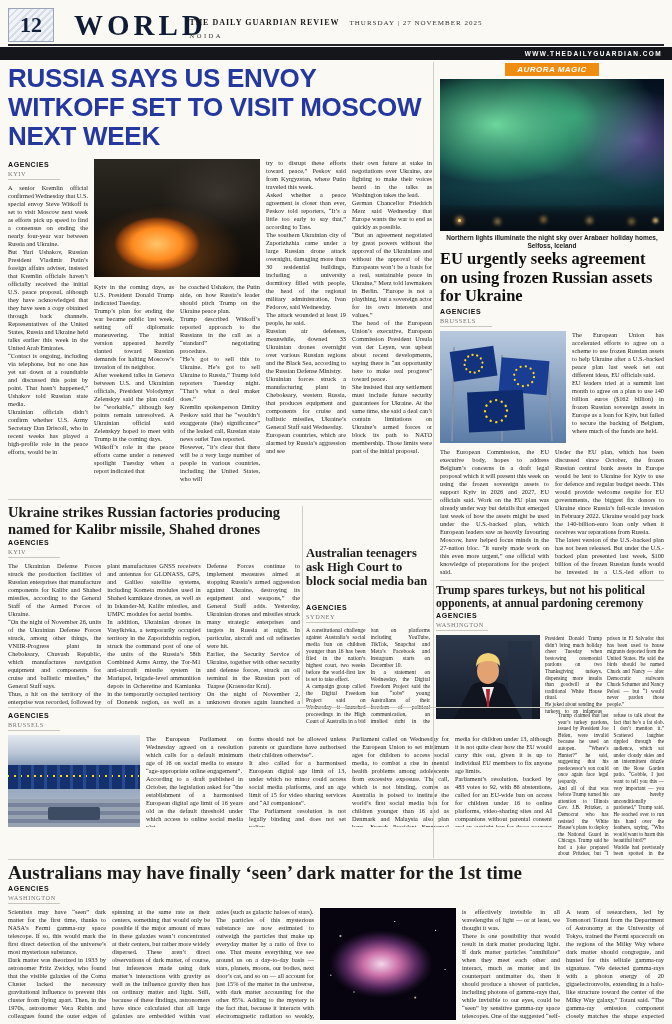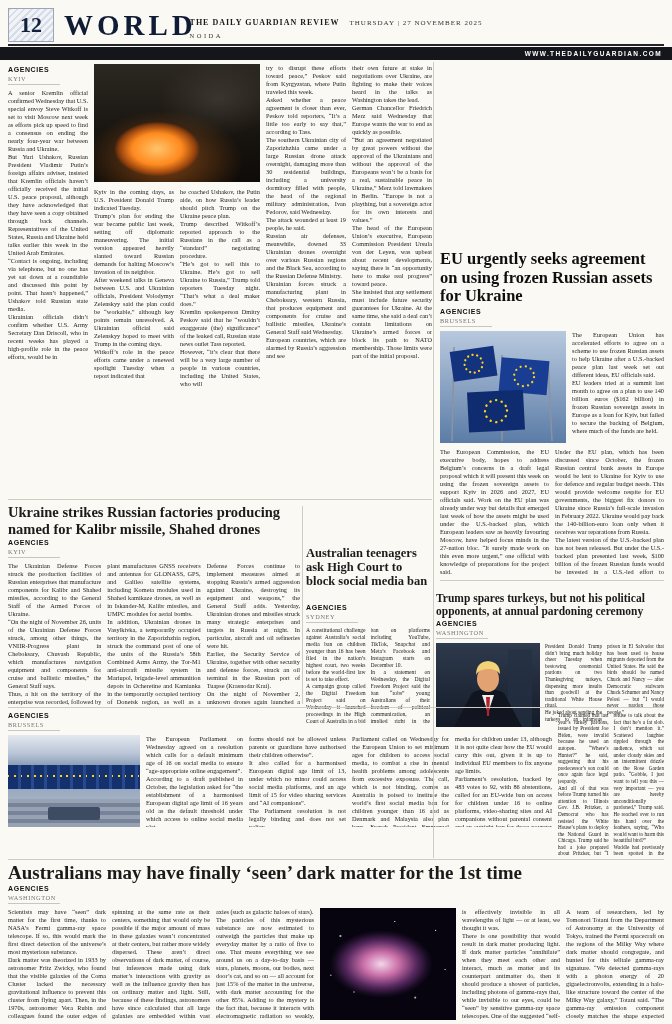--- a/index.html
+++ b/index.html
@@ -1,19 +1,19 @@
 <!DOCTYPE html>
 <html><head>
 <meta charset="utf-8">
 <style>
   html,body{margin:0;padding:0;background:#e6e4de}
   .page{position:relative;width:672px;height:1024px;margin:0 auto;background:#faf9f4;overflow:hidden;
         font-family:"Liberation Serif",serif;color:#1b1b1b}
   
-  .hdr{position:absolute;left:8px;top:6px;right:8px;height:38px;display:flex;align-items:center;gap:10px;
+  .hdr{position:absolute;left:8px;top:6px;right:8px;height:38px;display:flex;align-items:center;gap:20px;
        border-bottom:2px solid #23232a}
   .pgnum{width:44px;height:32px;border:1px solid #9aa5b8;display:flex;align-items:center;justify-content:center;
          font:700 22px "Liberation Serif",serif;color:#13203c;
          background:repeating-linear-gradient(135deg,#d7dde8 0 2px,#f1f3f7 2px 5px)}
   .section{font:700 29px "Liberation Serif",serif;letter-spacing:4px;color:#101c35}
   .mast{position:absolute;left:50%;top:5px;transform:translateX(-50%);text-align:left;white-space:nowrap}
   .m-strong{font:700 8px "Liberation Serif",serif;letter-spacing:1px}
   .m-dim{font-size:7px;color:#333;margin-left:6px;letter-spacing:1px}
   .mast-l2{font-size:6.5px;letter-spacing:2.5px;color:#333;margin-top:3px}
   .topbar{position:absolute;left:0;right:0;top:47px;height:13px;background:#15151c;display:flex;
@@ -67,21 +67,21 @@
   .ukr{position:absolute;left:8px;top:504px;width:292px}
   .ukr-h{margin:0 0 2px;font:700 14.5px/16.5px "Liberation Serif",serif}
   .ukr-cols{display:flex;gap:6px;height:146px}
   
   .aus{position:absolute;left:306px;top:546px;width:124px}
   .aus-h{margin:0 0 16px;font:700 12.5px/14px "Liberation Serif",serif}
   .aus-cols{display:flex;gap:5px;height:96px}
   .aus .coltext{font-size:5.6px;line-height:7px}
   
   .tru{position:absolute;left:436px;top:584px;width:228px}
-  .tru-h{margin:8px 0 2px;font:700 11.5px/13px "Liberation Serif",serif}
+  .tru-h{margin:0 0 2px;font:700 11.5px/13px "Liberation Serif",serif}
   .tru-row{display:flex;gap:5px;height:84px}
   .tru-photo{flex:0 0 104px;height:84px;overflow:hidden}
   .smallcols{column-count:2;column-gap:5px;font-size:5.2px;line-height:6.6px;text-align:justify;
              white-space:pre-line;overflow:hidden}
   .tru-aside{flex:1;height:84px}
   .tru-cont{position:absolute;left:558px;top:712px;width:106px;height:146px}
   
   .ep{position:absolute;left:8px;top:710px;width:544px}
   .ep-h{margin:0 0 2px;max-width:428px;font:700 15.5px/17.5px "Liberation Serif",serif}
   .ep-row{display:flex;gap:6px;height:92px}
@@ -122,20 +122,21 @@
         <span class="m-dim">THURSDAY | 27 NOVEMBER 2025</span>
       </div>
       <div class="mast-l2">NOIDA</div>
     </div>
   </header>
   <div class="topbar">
     <span class="url">WWW.THEDAILYGUARDIAN.COM</span>
   </div>
 
   <section class="lead">
+    <h1 class="lead-h">RUSSIA SAYS US ENVOY WITKOFF SET TO VISIT MOSCOW NEXT WEEK</h1>
     <div class="lead-body">
       <div class="lead-photo"></div>
       <div class="col">
         <div class="byline">
           <div class="by-label">AGENCIES</div>
           <div class="by-place">KYIV</div>
         </div>
         <div class="coltext">A senior Kremlin official confirmed Wednesday that U.S. special envoy Steve Witkoff is set to visit Moscow next week as efforts pick up speed to find a consensus on ending the nearly four-year war between Russia and Ukraine.
 But Yuri Ushakov, Russian President Vladimir Putin’s foreign affairs adviser, insisted that Kremlin officials haven’t officially received the initial U.S. peace proposal, although they have acknowledged that they have seen a copy obtained through back channels. Representatives of the United States, Russia and Ukraine held talks earlier this week in the United Arab Emirates.
 “Contact is ongoing, including via telephone, but no one has yet sat down at a roundtable and discussed this point by point. That hasn’t happened,” Ushakov told Russian state media.
@@ -166,20 +167,28 @@
       <div class="col">
         <div class="coltext">their own future at stake in negotiations over Ukraine, are fighting to make their voices heard in the talks as Washington takes the lead.
 German Chancellor Friedrich Merz said Wednesday that Europe wants the war to end as quickly as possible.
 “But an agreement negotiated by great powers without the approval of the Ukrainians and without the approval of the Europeans won’t be a basis for a real, sustainable peace in Ukraine,” Merz told lawmakers in Berlin. “Europe is not a plaything, but a sovereign actor for its own interests and values.”
 The head of the European Union’s executive, European Commission President Ursula von der Leyen, was upbeat about recent developments, saying there is “an opportunity here to make real progress” toward peace.
 She insisted that any settlement must include future security guarantees for Ukraine. At the same time, she said a deal can’t contain limitations on Ukraine’s armed forces or block its path to NATO membership. Those limits were part of the initial proposal.</div>
       </div>
     </div>
   </section>
 
+  <section class="aurora">
+    <span class="aur-tag">AURORA MAGIC</span>
+    <div class="aur-photo">
+      <div class="aur-ground"></div>
+      <div class="aur-lights"></div>
+    </div>
+    <div class="aur-cap">Northern lights illuminate the night sky over Arabaer holiday homes, Selfoss, Iceland</div>
+  </section>
 
   <section class="eu">
     <h2 class="eu-h">EU urgently seeks agreement on using frozen Russian assets for Ukraine</h2>
     <div class="byline">
       <div class="by-label">AGENCIES</div>
       <div class="by-place">BRUSSELS</div>
     </div>
     <div class="eu-row">
       <div class="eu-photo">
         <svg viewBox="0 0 126 112" width="126" height="112" preserveAspectRatio="none">

